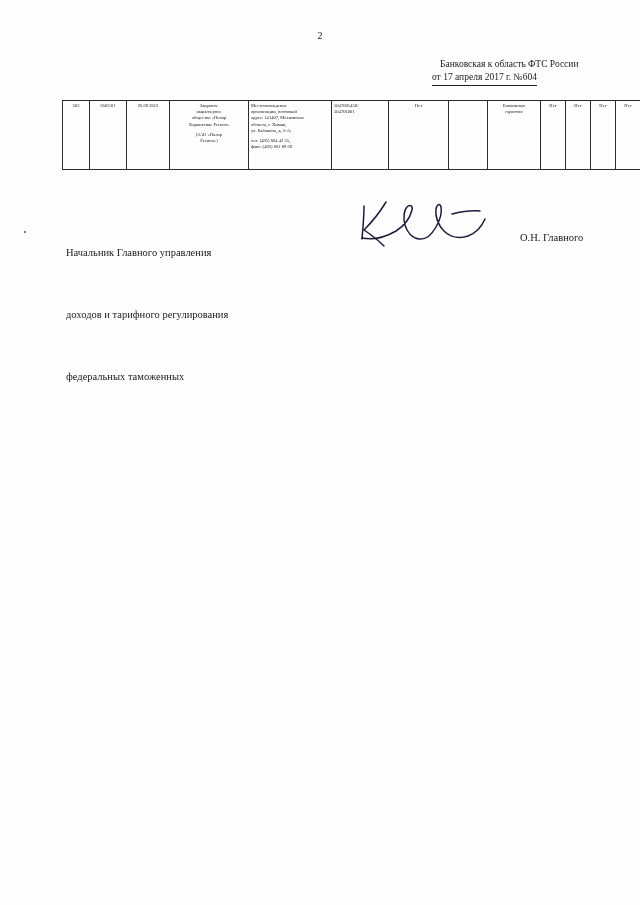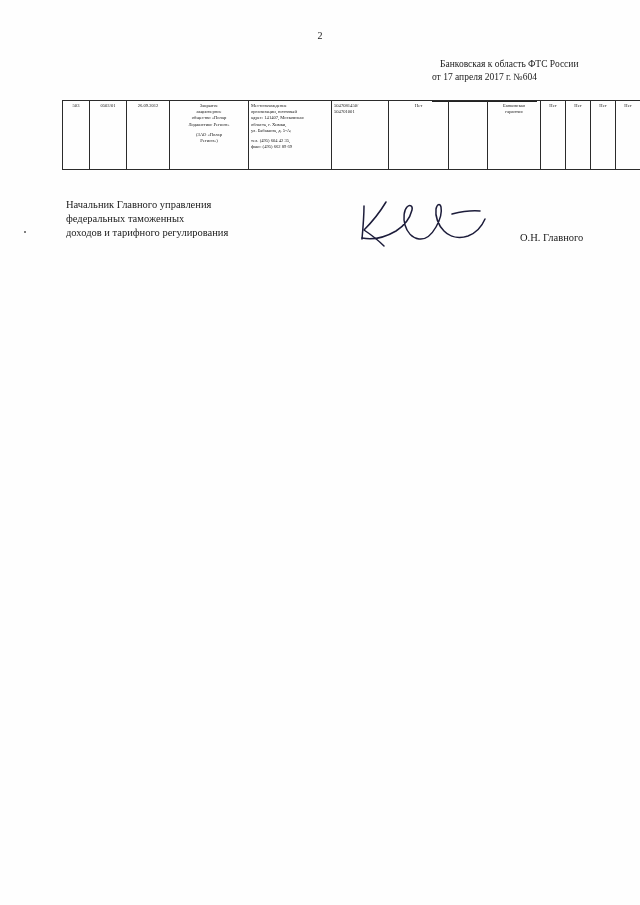--- a/index.html
+++ b/index.html
@@ -50,21 +50,21 @@
     white-space: nowrap;
   }
   .doc-header .line2 {
     letter-spacing: 0px;
   }
   .doc-header .line3 {
     position: relative;
     left: -8px;
     border-bottom: 1px solid #222;
     display: inline-block;
-    padding-bottom: 17px;
+    padding-bottom: 1px;
     white-space: nowrap;
   }
 
   
   .table-wrap {
     position: absolute;
     left: 62px;
     top: 100px;
     width: 516px;
   }
@@ -98,21 +98,21 @@
   
   .sign-block {
     position: absolute;
     left: 66px;
     top: 198px;
     width: 260px;
     font-size: 10.5px;
     line-height: 14px;
     font-family: "Liberation Serif", serif;
   }
-  .sign-block .l { display: block; white-space: nowrap; }
+  .sign-block .l { display: block; white-space: nowrap; margin-top: 48px; }
 
   .sign-name {
     position: absolute;
     left: 520px;
     top: 232px;
     font-size: 10.5px;
     font-family: "Liberation Serif", serif;
     white-space: nowrap;
   }
 
@@ -203,22 +203,22 @@
           <td class="c-s4">
             <span class="blk">Нет</span>
           </td>
         </tr>
       </tbody>
     </table>
   </div>
 
   <div class="sign-block">
     <span class="l">Начальник Главного управления</span>
+    <span class="l">доходов и тарифного регулирования</span>
     <span class="l">федеральных таможенных</span>
-    <span class="l">доходов и тарифного регулирования</span>
   </div>
 
   <div class="signature">
     <svg width="140" height="54" viewBox="0 0 140 54" xmlns="http://www.w3.org/2000/svg">
       <g fill="none" stroke="#1c1c3a" stroke-width="1.5" stroke-linecap="round" stroke-linejoin="round">
         <path d="M12,8 C12,18 11,30 10,41"></path>
         <path d="M34,4 C28,14 20,24 12,32 C18,36 26,42 32,48"></path>
         <path d="M10,40 C20,42 32,40 44,33 C52,28 58,20 60,12 C61,8 58,6 55,9 C52,12 51,20 53,27 C55,34 60,40 67,41 C74,42 80,36 84,29 C88,22 90,14 89,9 C88,5 85,6 84,11 C83,18 86,27 92,33 C98,39 107,41 116,38 C124,35 130,28 133,21"></path>
         <path d="M100,16 C108,14 118,12 128,13"></path>
       </g>

